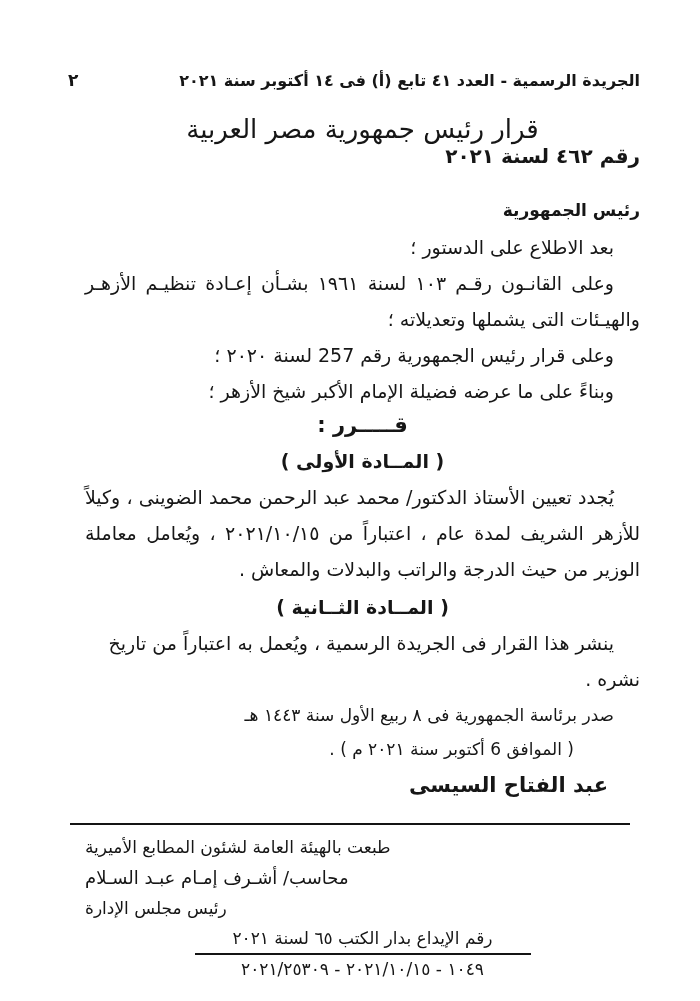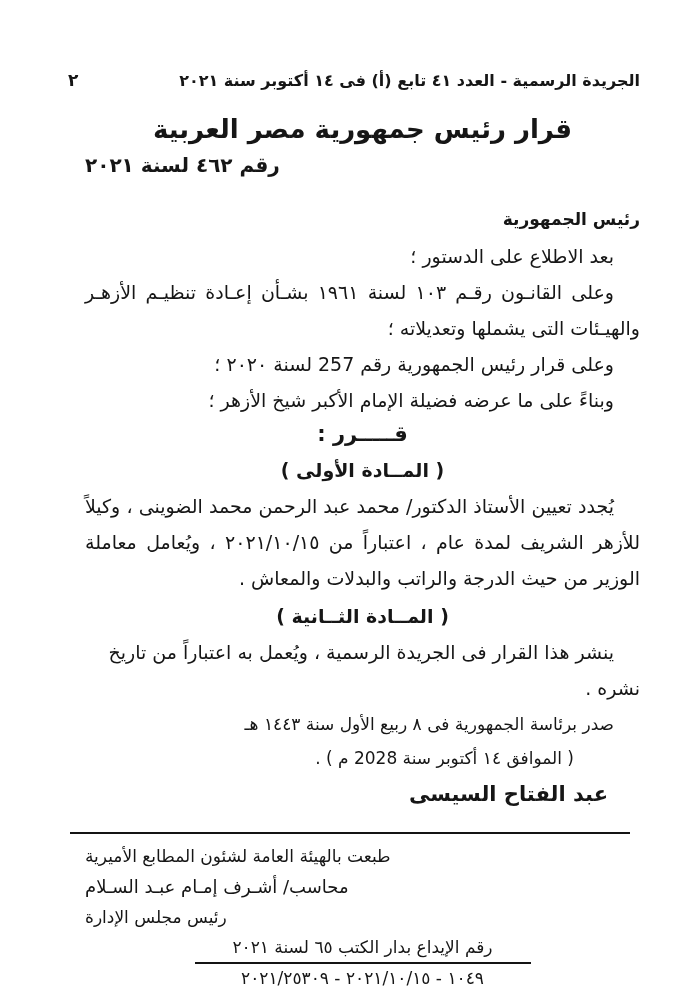--- a/index.html
+++ b/index.html
@@ -11,22 +11,22 @@
   }
   .page{padding:70px 60px 0 85px;position:relative;}
 
   
   .hdr{display:flex;justify-content:space-between;align-items:baseline;
        font-weight:bold;font-size:16px;margin-left:-17px;}
   .hdr .gaz{padding-left:0;margin-left:40px;}
   .hdr .pnum{font-size:17px;}
 
   
-  .title{text-align:center;font-weight:bold;font-size:26px;margin-top:24px;letter-spacing:0;}
-  .numline{text-align:left;font-weight:bold;font-size:20px;margin-top:9px;}
+  .title{text-align:center;font-weight:normal;font-size:26px;margin-top:24px;letter-spacing:0;}
+  .numline{text-align:right;font-weight:bold;font-size:20px;}
   .issuer{font-weight:bold;font-size:17px;margin-top:32px;}
 
   
   p{margin:0;}
   .body-par{font-size:19px;line-height:36px;text-align:justify;text-indent:26px;}
   .no-just{text-align:right;}
   .mt-p1{margin-top:9px;}
   .decide{text-align:center;font-weight:bold;font-size:21px;line-height:32px;}
   .art-head{text-align:center;font-weight:bold;font-size:19px;margin-top:4px;line-height:32px;}
   .art-body{margin-top:2px;}
@@ -66,21 +66,21 @@
 
   <div class="decide">قـــــرر :</div>
 
   <div class="art-head">( المــادة الأولى )</div>
   <p class="body-par art-body">يُجدد تعيين الأستاذ الدكتور/ محمد عبد الرحمن محمد الضوينى ، وكيلاً للأزهر الشريف لمدة عام ، اعتباراً من ٢٠٢١/١٠/١٥ ، ويُعامل معاملة الوزير من حيث الدرجة والراتب والبدلات والمعاش .</p>
 
   <div class="art-head">( المــادة الثــانية )</div>
   <p class="body-par no-just art-body">ينشر هذا القرار فى الجريدة الرسمية ، ويُعمل به اعتباراً من تاريخ نشره .</p>
 
   <p class="issued">صدر برئاسة الجمهورية فى ٨ ربيع الأول سنة ١٤٤٣ هـ</p>
-  <p class="issued corresp">( الموافق ١٤ أكتوبر سنة 2028 م ) .</p>
+  <p class="issued corresp">( الموافق 6 أكتوبر سنة ٢٠٢١ م ) .</p>
 
   <div class="sig">عبد الفتاح السيسى</div>
 
   <hr class="toprule">
 
   <div class="f-line f1">طبعت بالهيئة العامة لشئون المطابع الأميرية</div>
   <div class="f-line f3">محاسب/ أشـرف إمـام عبـد السـلام</div>
   <div class="f-line f2">رئيس مجلس الإدارة</div>
 
   <div class="dep-block">

